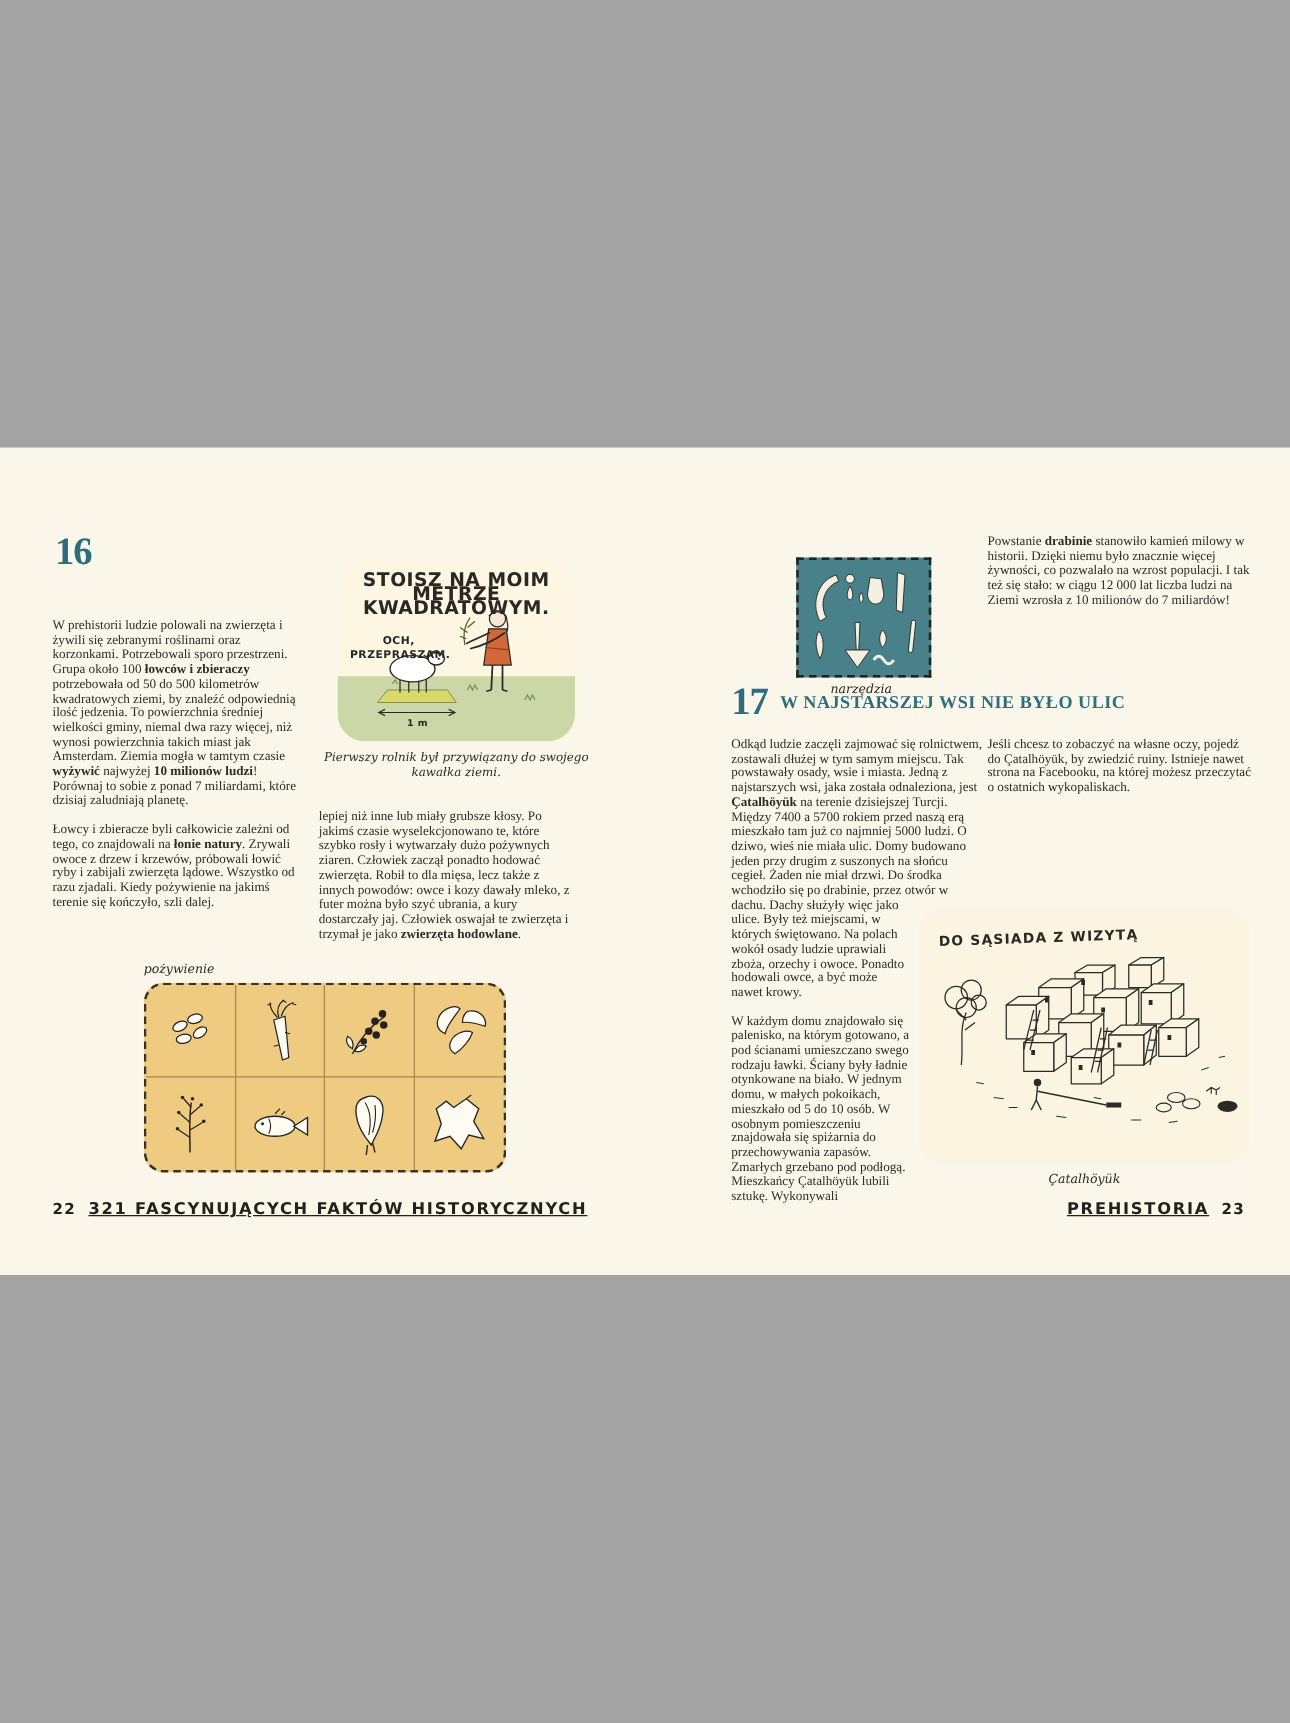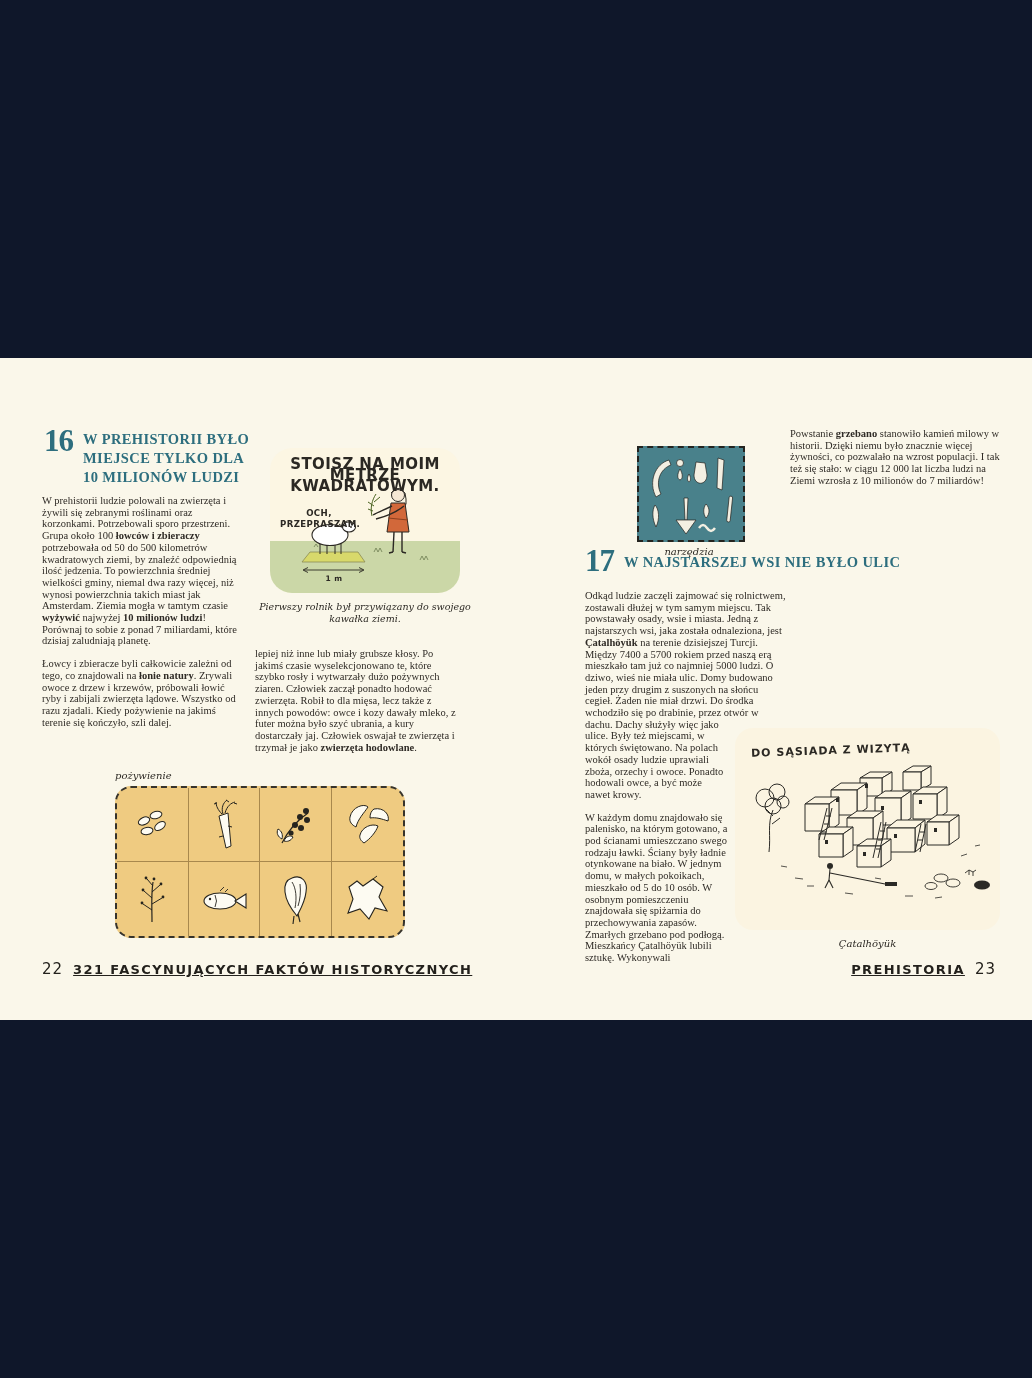--- a/index.html
+++ b/index.html
@@ -1,16 +1,16 @@
 <!DOCTYPE html>
 <html><head>
 <meta charset="utf-8">
 <style>
   html,body{margin:0;padding:0;background:#ffffff;}
-  .canvas{position:relative;width:1032px;height:1378px;background:#0f172a;overflow:hidden;
+  .canvas{position:relative;width:1032px;height:1378px;background:#a3a3a3;overflow:hidden;
           font-family:"Liberation Serif",serif;color:#2f2b26;}
   .book{position:absolute;left:0;top:358px;width:1032px;height:662px;background:#faf7ea;}
   .abs{position:absolute;}
 
   
   .fact-head{display:flex;align-items:flex-start;}
   .fact-num{font-family:"Liberation Serif",serif;font-weight:700;color:#2d6e7e;
             font-size:31px;line-height:26px;letter-spacing:-1px;}
   .fact-title{font-family:"Liberation Serif",serif;font-weight:700;color:#2d6e7e;
               font-size:14.5px;line-height:19px;letter-spacing:.4px;margin-left:10px;margin-top:2px;
@@ -40,38 +40,33 @@
 
   
   .tools-box{background:#49818b;border:2px dashed #23231f;}
 
   
   .village-card{background:#fbf4e1;border-radius:18px;overflow:hidden;}
   .village-title{position:absolute;left:16px;top:16px;font-size:11px;letter-spacing:1px;transform:rotate(-2deg);}
 
   
   .footer{display:flex;align-items:baseline;gap:10px;font-family:"DejaVu Sans",sans-serif;color:#23211c;}
-  .footer .pnum{font-size:15px;font-weight:400;letter-spacing:1px;}
+  .footer .pnum{font-size:12px;font-weight:700;letter-spacing:1px;}
   .footer .ftitle{font-size:13px;font-weight:700;letter-spacing:1.4px;text-decoration:underline;}
 
   svg{display:block;}
 </style>
 </head>
 <body>
 
 <div class="canvas">
   <div class="book">
 
     <div class="abs fact-head" style="left:44px;top:70px;">
       <div class="fact-num">16</div>
-      <div class="fact-title">
-        <div>W PREHISTORII BYŁO</div>
-        <div>MIEJSCE TYLKO DLA</div>
-        <div>10 MILIONÓW LUDZI</div>
-      </div>
     </div>
 
     <div class="abs col" style="left:42px;top:137px;width:202px;">
       <p><span>W prehistorii ludzie polowali na zwierzęta i żywili się zebranymi roślinami oraz korzonkami. Potrzebowali sporo przestrzeni. Grupa około 100 </span><b>łowców i zbieraczy</b><span> potrzebowała od 50 do 500 kilometrów kwadratowych ziemi, by znaleźć odpowiednią ilość jedzenia. To powierzchnia średniej wielkości gminy, niemal dwa razy więcej, niż wynosi powierzchnia takich miast jak Amsterdam. Ziemia mogła w tamtym czasie </span><b>wyżywić</b><span> najwyżej </span><b>10 milionów ludzi</b><span>! Porównaj to sobie z ponad 7 miliardami, które dzisiaj zaludniają planetę.</span></p>
       <p><span>Łowcy i zbieracze byli całkowicie zależni od tego, co znajdowali na </span><b>łonie natury</b><span>. Zrywali owoce z drzew i krzewów, próbowali łowić ryby i zabijali zwierzęta lądowe. Wszystko od razu zjadali. Kiedy pożywienie na jakimś terenie się kończyło, szli dalej.</span></p>
     </div>
 
     <div class="abs cartoon-card" style="left:270px;top:90px;width:190px;height:145px;">
       <div class="cartoon-grass"></div>
       <svg class="abs" style="left:0;top:0;" width="190" height="145" viewBox="0 0 190 145">
@@ -236,36 +231,37 @@
           <path d="M37,72 L57,72 L47,86 Z"></path>
           <path d="M67,56 C71,60 71,66 67,70 C64,66 64,60 67,56 Z"></path>
           <rect x="89" y="48" width="3.5" height="26" rx="1.7" transform="rotate(6 90 60)"></rect>
         </g>
         <path d="M60,80 q4,-6 8,0 q4,6 8,0" stroke="#f3efe2" stroke-width="2.4" fill="none"></path>
       </svg>
     </div>
     <div class="abs hand-it" style="left:637px;top:188px;width:104px;text-align:center;font-size:10px;">narzędzia</div>
 
     <div class="abs col" style="left:790px;top:70px;width:212px;">
-      <p><span>Powstanie </span><b>grzebano</b><span> stanowiło kamień milowy w historii. Dzięki niemu było znacznie więcej żywności, co pozwalało na wzrost populacji. I tak też się stało: w ciągu 12 000 lat liczba ludzi na Ziemi wzrosła z 10 milionów do 7 miliardów!</span></p>
+      <p><span>Powstanie </span><b>drabinie</b><span> stanowiło kamień milowy w historii. Dzięki niemu było znacznie więcej żywności, co pozwalało na wzrost populacji. I tak też się stało: w ciągu 12 000 lat liczba ludzi na Ziemi wzrosła z 10 milionów do 7 miliardów!</span></p>
     </div>
 
     <div class="abs fact-head" style="left:585px;top:190px;">
       <div class="fact-num">17</div>
       <div class="fact-title" style="margin-top:5px;">W NAJSTARSZEJ WSI NIE BYŁO ULIC</div>
     </div>
 
     <div class="abs col" style="left:585px;top:232px;width:202px;">
       <div style="float:right;width:1px;height:134px;"></div>
       <div style="float:right;clear:right;width:58px;height:250px;"></div>
       <p><span>Odkąd ludzie zaczęli zajmować się rolnictwem, zostawali dłużej w tym samym miejscu. Tak powstawały osady, wsie i miasta. Jedną z najstarszych wsi, jaka została odnaleziona, jest </span><b>Çatalhöyük</b><span> na terenie dzisiejszej Turcji. Między 7400 a 5700 rokiem przed naszą erą mieszkało tam już co najmniej 5000 ludzi. O dziwo, wieś nie miała ulic. Domy budowano jeden przy drugim z suszonych na słońcu cegieł. Żaden nie miał drzwi. Do środka wchodziło się po drabinie, przez otwór w dachu. Dachy służyły więc jako ulice. Były też miejscami, w których świętowano. Na polach wokół osady ludzie uprawiali zboża, orzechy i owoce. Ponadto hodowali owce, a być może nawet krowy.</span></p>
       <p>W każdym domu znajdowało się palenisko, na którym gotowano, a pod ścianami umieszczano swego rodzaju ławki. Ściany były ładnie otynkowane na biało. W jednym domu, w małych pokoikach, mieszkało od 5 do 10 osób. W osobnym pomieszczeniu znajdowała się spiżarnia do przechowywania zapasów. Zmarłych grzebano pod podłogą. Mieszkańcy Çatalhöyük lubili sztukę. Wykonywali</p>
     </div>
 
     <div class="abs col" style="left:790px;top:232px;width:212px;">
+      <p>Jeśli chcesz to zobaczyć na własne oczy, pojedź do Çatalhöyük, by zwiedzić ruiny. Istnieje nawet strona na Facebooku, na której możesz przeczytać o ostatnich wykopaliskach.</p>
     </div>
 
     <div class="abs village-card" style="left:735px;top:370px;width:265px;height:202px;">
       <svg class="abs" style="left:0;top:0;" width="265" height="202" viewBox="0 0 265 202">
         <g stroke="#2b2a26" stroke-width="1" fill="#fbf4e1" stroke-linejoin="round">
 
           <g>
             <polygon points="125,50 147,50 157,44 135,44"></polygon>
               <polygon points="147,50 157,44 157,62 147,68"></polygon>
               <rect x="125" y="50" width="22" height="18"></rect>

